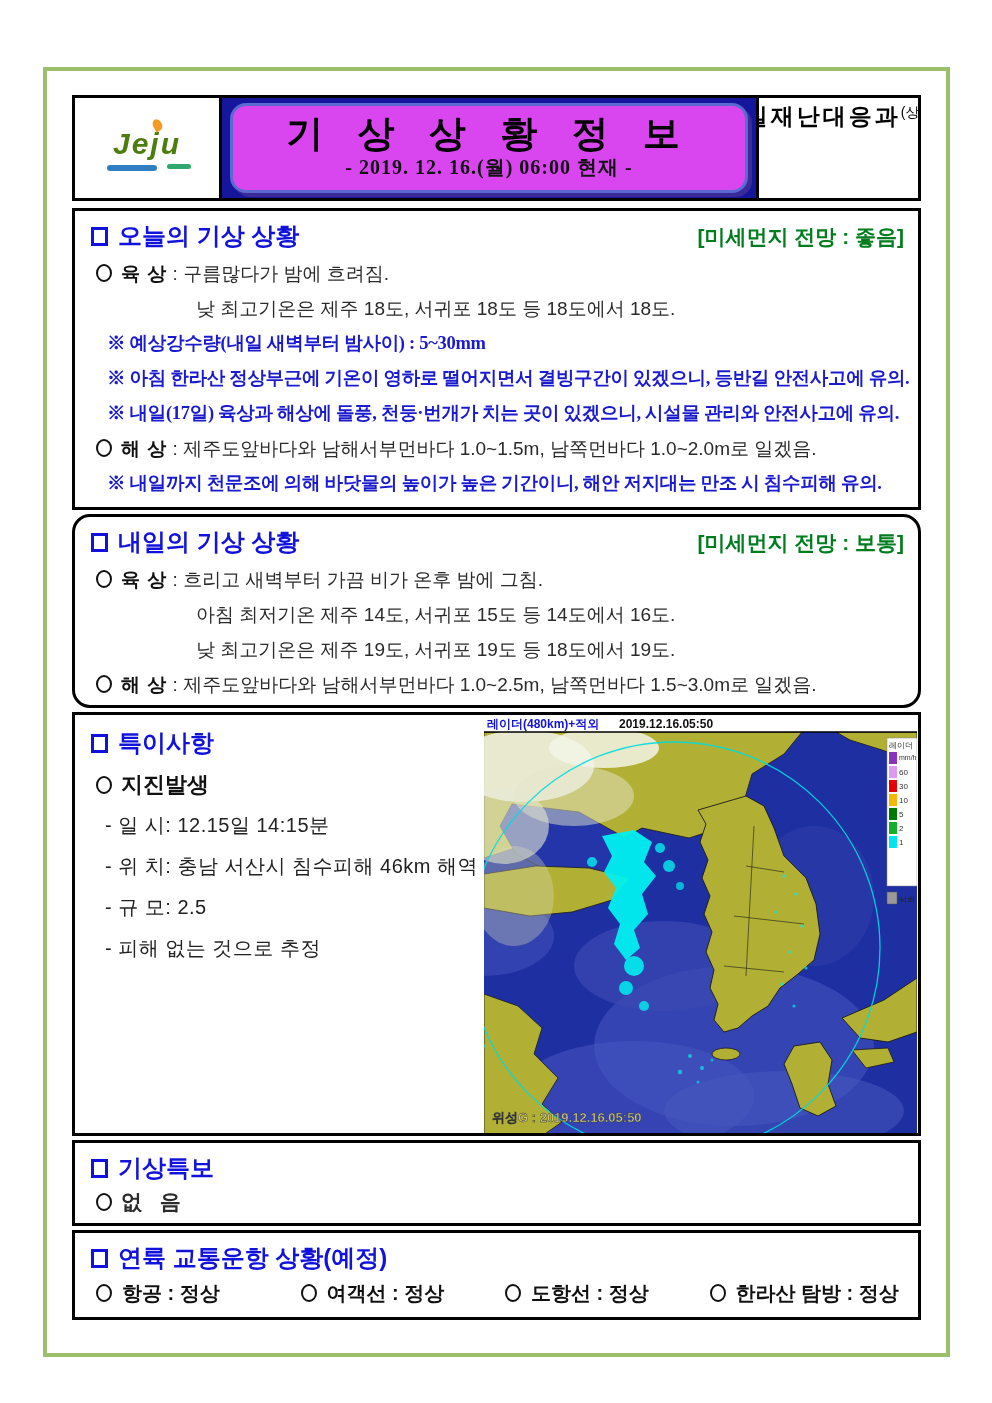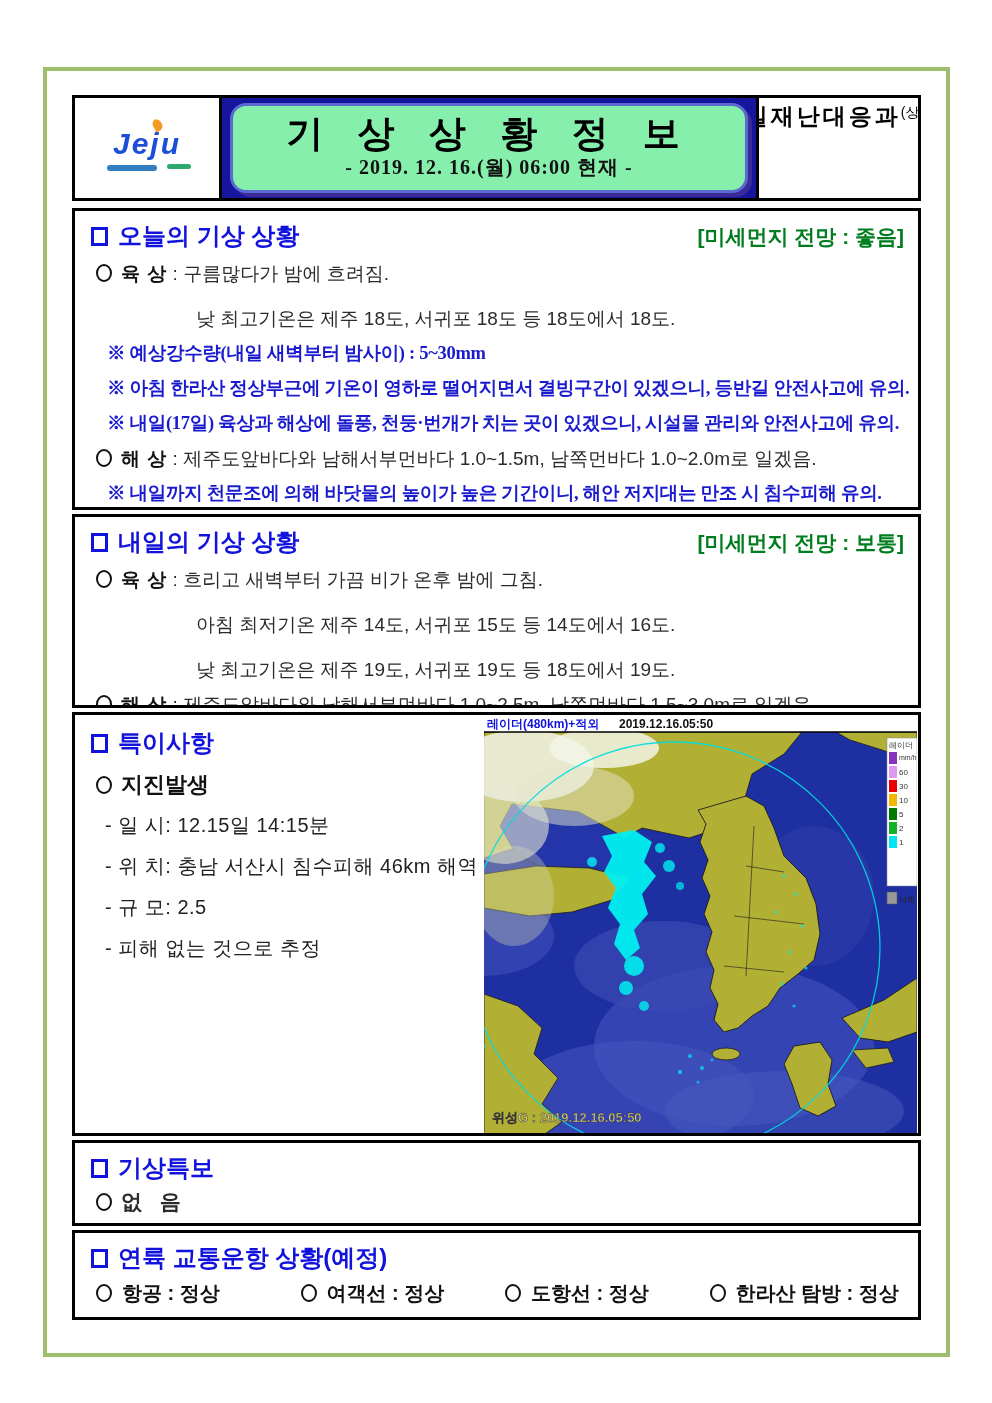--- a/index.html
+++ b/index.html
@@ -22,29 +22,29 @@
     background:#fff;
     margin-bottom:4px;
     overflow:hidden;
     position:relative;
   }
   
   .header-row { display:flex; height:106px; margin-bottom:7px; }
   .header-row .box { margin-bottom:0; }
   .logo-cell { width:150px; display:flex; align-items:center; justify-content:center; }
   .logo-wrap { position:relative; padding:4px 6px 12px 6px; }
-  .logo-text { font-style:italic; font-weight:bold; font-size:30px; letter-spacing:2px; color:#1d4ed8; }
+  .logo-text { font-style:italic; font-weight:bold; font-size:30px; letter-spacing:2px; color:#4d7c0f; }
   .logo-accent { position:absolute; top:-4px; left:58%; width:9px; height:12px;
     background:#f59a23; border-radius:60% 60% 60% 0; transform:rotate(-30deg); }
   .logo-bar-blue { position:absolute; bottom:2px; left:0; width:62%; height:6px; background:#2f7fc1; border-radius:3px; }
   .logo-bar-green { position:absolute; bottom:4px; right:-4px; width:30%; height:5px; background:#2fa86d; border-radius:3px; }
   .title-cell { flex:1; background:#16169c; margin:0 -3px; padding:5px 8px; }
   .title-plate {
     height:100%; border:3px solid #5a6ad0; border-radius:16px;
-    background:#86efac; box-shadow:4px 4px 0 #3a2a9a;
+    background:#d946ef; box-shadow:4px 4px 0 #3a2a9a;
     display:flex; flex-direction:column; align-items:center; justify-content:center;
   }
   .main-title { font-size:37px; font-weight:bold; color:#000; letter-spacing:12px; line-height:1.05; white-space:nowrap; }
   .sub-title { font-family:"Liberation Serif", serif; font-size:20px; font-weight:bold; color:#111; letter-spacing:1px; white-space:nowrap; }
   .dept-cell { width:165px; display:flex; justify-content:center; padding:4px 2px; }
   .dept-line { font-size:23px; font-weight:bold; color:#000; letter-spacing:3px; line-height:1.25; white-space:nowrap; }
   .dept-small { font-size:14px; font-weight:normal; color:#000; letter-spacing:0; line-height:1.5; white-space:nowrap; }
   
   .sec { padding:9px 14px 6px 16px; }
   .sec-head { display:flex; justify-content:space-between; align-items:baseline; margin-bottom:4px; }
@@ -53,21 +53,21 @@
     display:inline-block; width:17px; height:19px;
     border:3px solid #1212dd; margin-right:10px; vertical-align:-2px; background:#fff;
   }
   .dust { color:#007d1e; font-size:21px; font-weight:bold; white-space:nowrap; }
   .line { font-size:19px; line-height:35px; white-space:nowrap; color:#2b2b2b; }
   .circ {
     display:inline-block; width:16px; height:18px;
     border:2px solid #111; border-radius:50%; margin:0 9px 0 5px; vertical-align:-2px; background:#fff;
   }
   .lbl { font-weight:bold; color:#111; letter-spacing:1px; }
-  .indent { padding-left:105px;margin-top:10px; }
+  .indent { padding-left:105px; }
   .note { color:#1a1ace; font-weight:bold; padding-left:16px; font-size:18.5px; letter-spacing:-0.3px;font-family:Liberation Serif, serif; }
   
   .special-box { height:424px; display:flex; padding:0; }
   .special-left { flex:1; padding:12px 4px 0 16px; }
   .special-title-row { margin-bottom:6px; }
   .event-line { font-size:22px; font-weight:bold; line-height:40px; white-space:nowrap; color:#111; }
   .item-line { font-size:20px; line-height:41px; white-space:nowrap; color:#222; padding-left:14px; letter-spacing:0.5px; }
   .radar-wrap { width:433px; height:420px; margin:1px 1px 0 0; }
   
   .warn-box { height:86px; }
@@ -111,21 +111,21 @@
     </div>
     <div class="line"><span class="circ"></span><span class="lbl">육 상</span>&nbsp;<span>:</span> <span>구름많다가 밤에 흐려짐.</span></div>
     <div class="line indent">낮 최고기온은 제주 18도, 서귀포 18도 등 18도에서 18도.</div>
     <div class="line note">※ 예상강수량(내일 새벽부터 밤사이) : 5~30mm</div>
     <div class="line note">※ 아침 한라산 정상부근에 기온이 영하로 떨어지면서 결빙구간이 있겠으니, 등반길 안전사고에 유의.</div>
     <div class="line note">※ 내일(17일) 육상과 해상에 돌풍, 천둥·번개가 치는 곳이 있겠으니, 시설물 관리와 안전사고에 유의.</div>
     <div class="line"><span class="circ"></span><span class="lbl">해 상</span>&nbsp;<span>:</span> <span>제주도앞바다와 남해서부먼바다 1.0~1.5m, 남쪽먼바다 1.0~2.0m로 일겠음.</span></div>
     <div class="line note">※ 내일까지 천문조에 의해 바닷물의 높이가 높은 기간이니, 해안 저지대는 만조 시 침수피해 유의.</div>
   </div>
 
-  <div class="box sec" style="height:194px;">
+  <div class="box sec" style="height:194px;border-radius:18px;">
     <div class="sec-head">
       <span class="sec-title"><span class="sq"></span><span>내일의 기상 상황</span></span>
       <span class="dust">[미세먼지 전망 : 보통]</span>
     </div>
     <div class="line"><span class="circ"></span><span class="lbl">육 상</span>&nbsp;<span>:</span> <span>흐리고 새벽부터 가끔 비가 온후 밤에 그침.</span></div>
     <div class="line indent">아침 최저기온 제주 14도, 서귀포 15도 등 14도에서 16도.</div>
     <div class="line indent">낮 최고기온은 제주 19도, 서귀포 19도 등 18도에서 19도.</div>
     <div class="line"><span class="circ"></span><span class="lbl">해 상</span>&nbsp;<span>:</span> <span>제주도앞바다와 남해서부먼바다 1.0~2.5m, 남쪽먼바다 1.5~3.0m로 일겠음.</span></div>
   </div>
 

